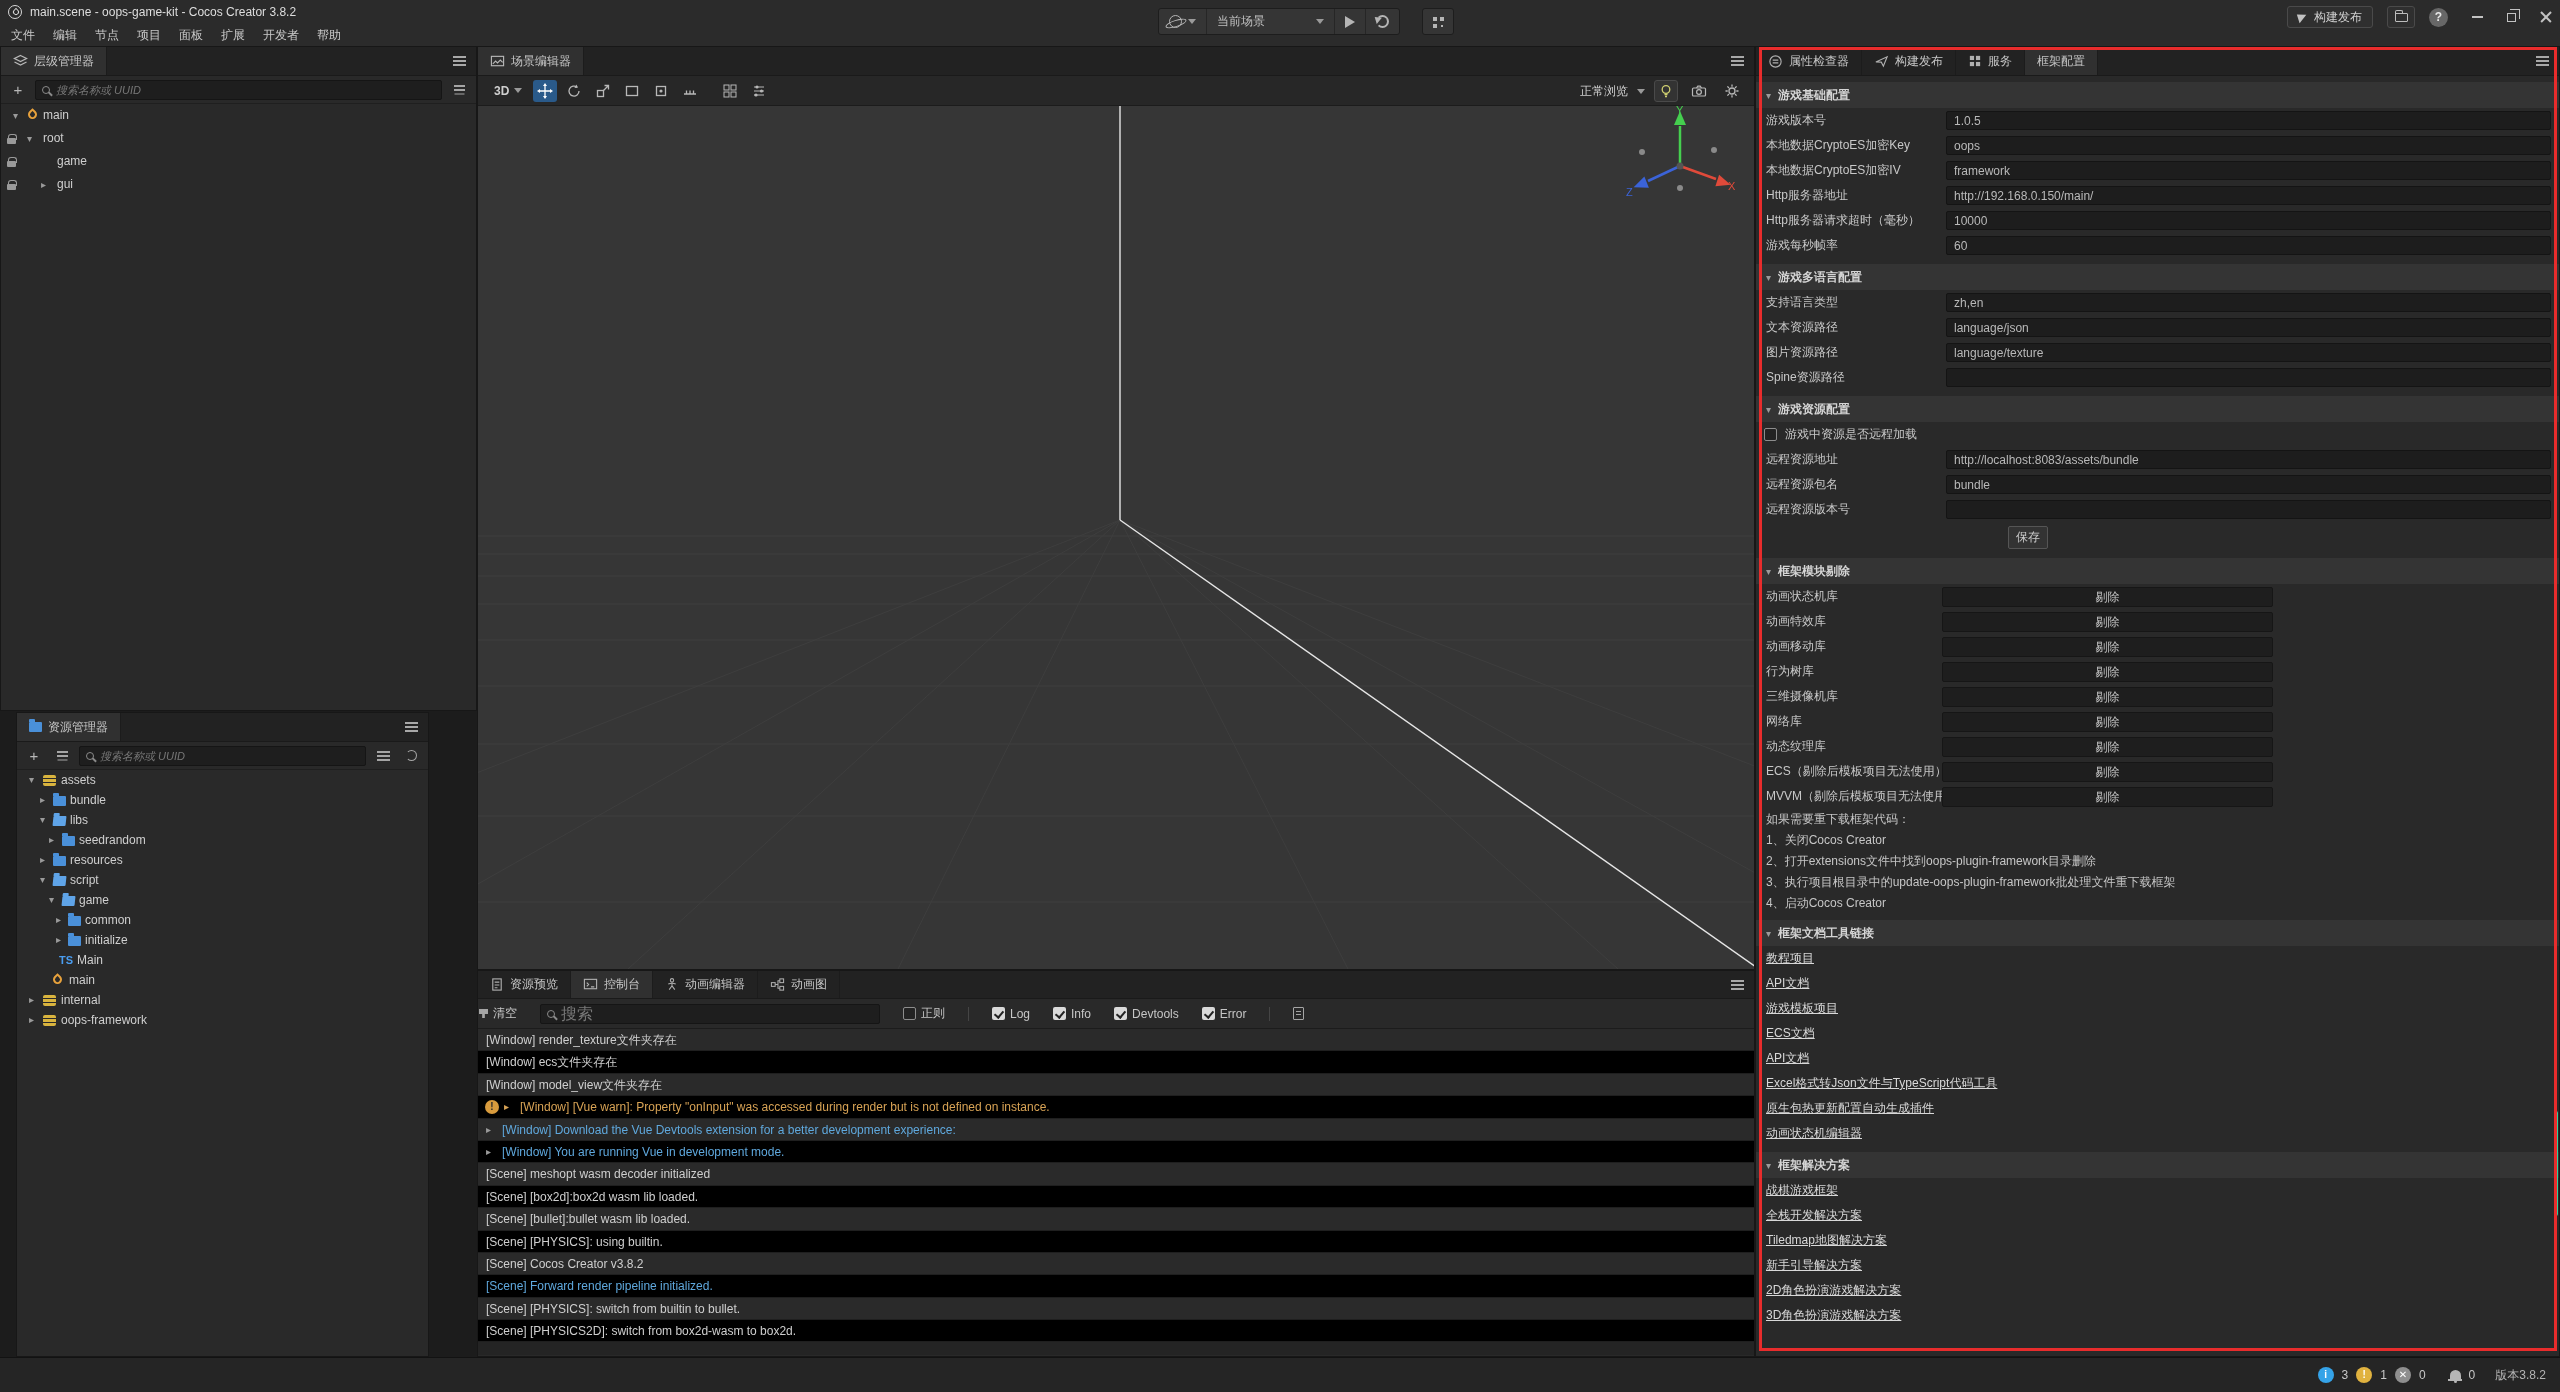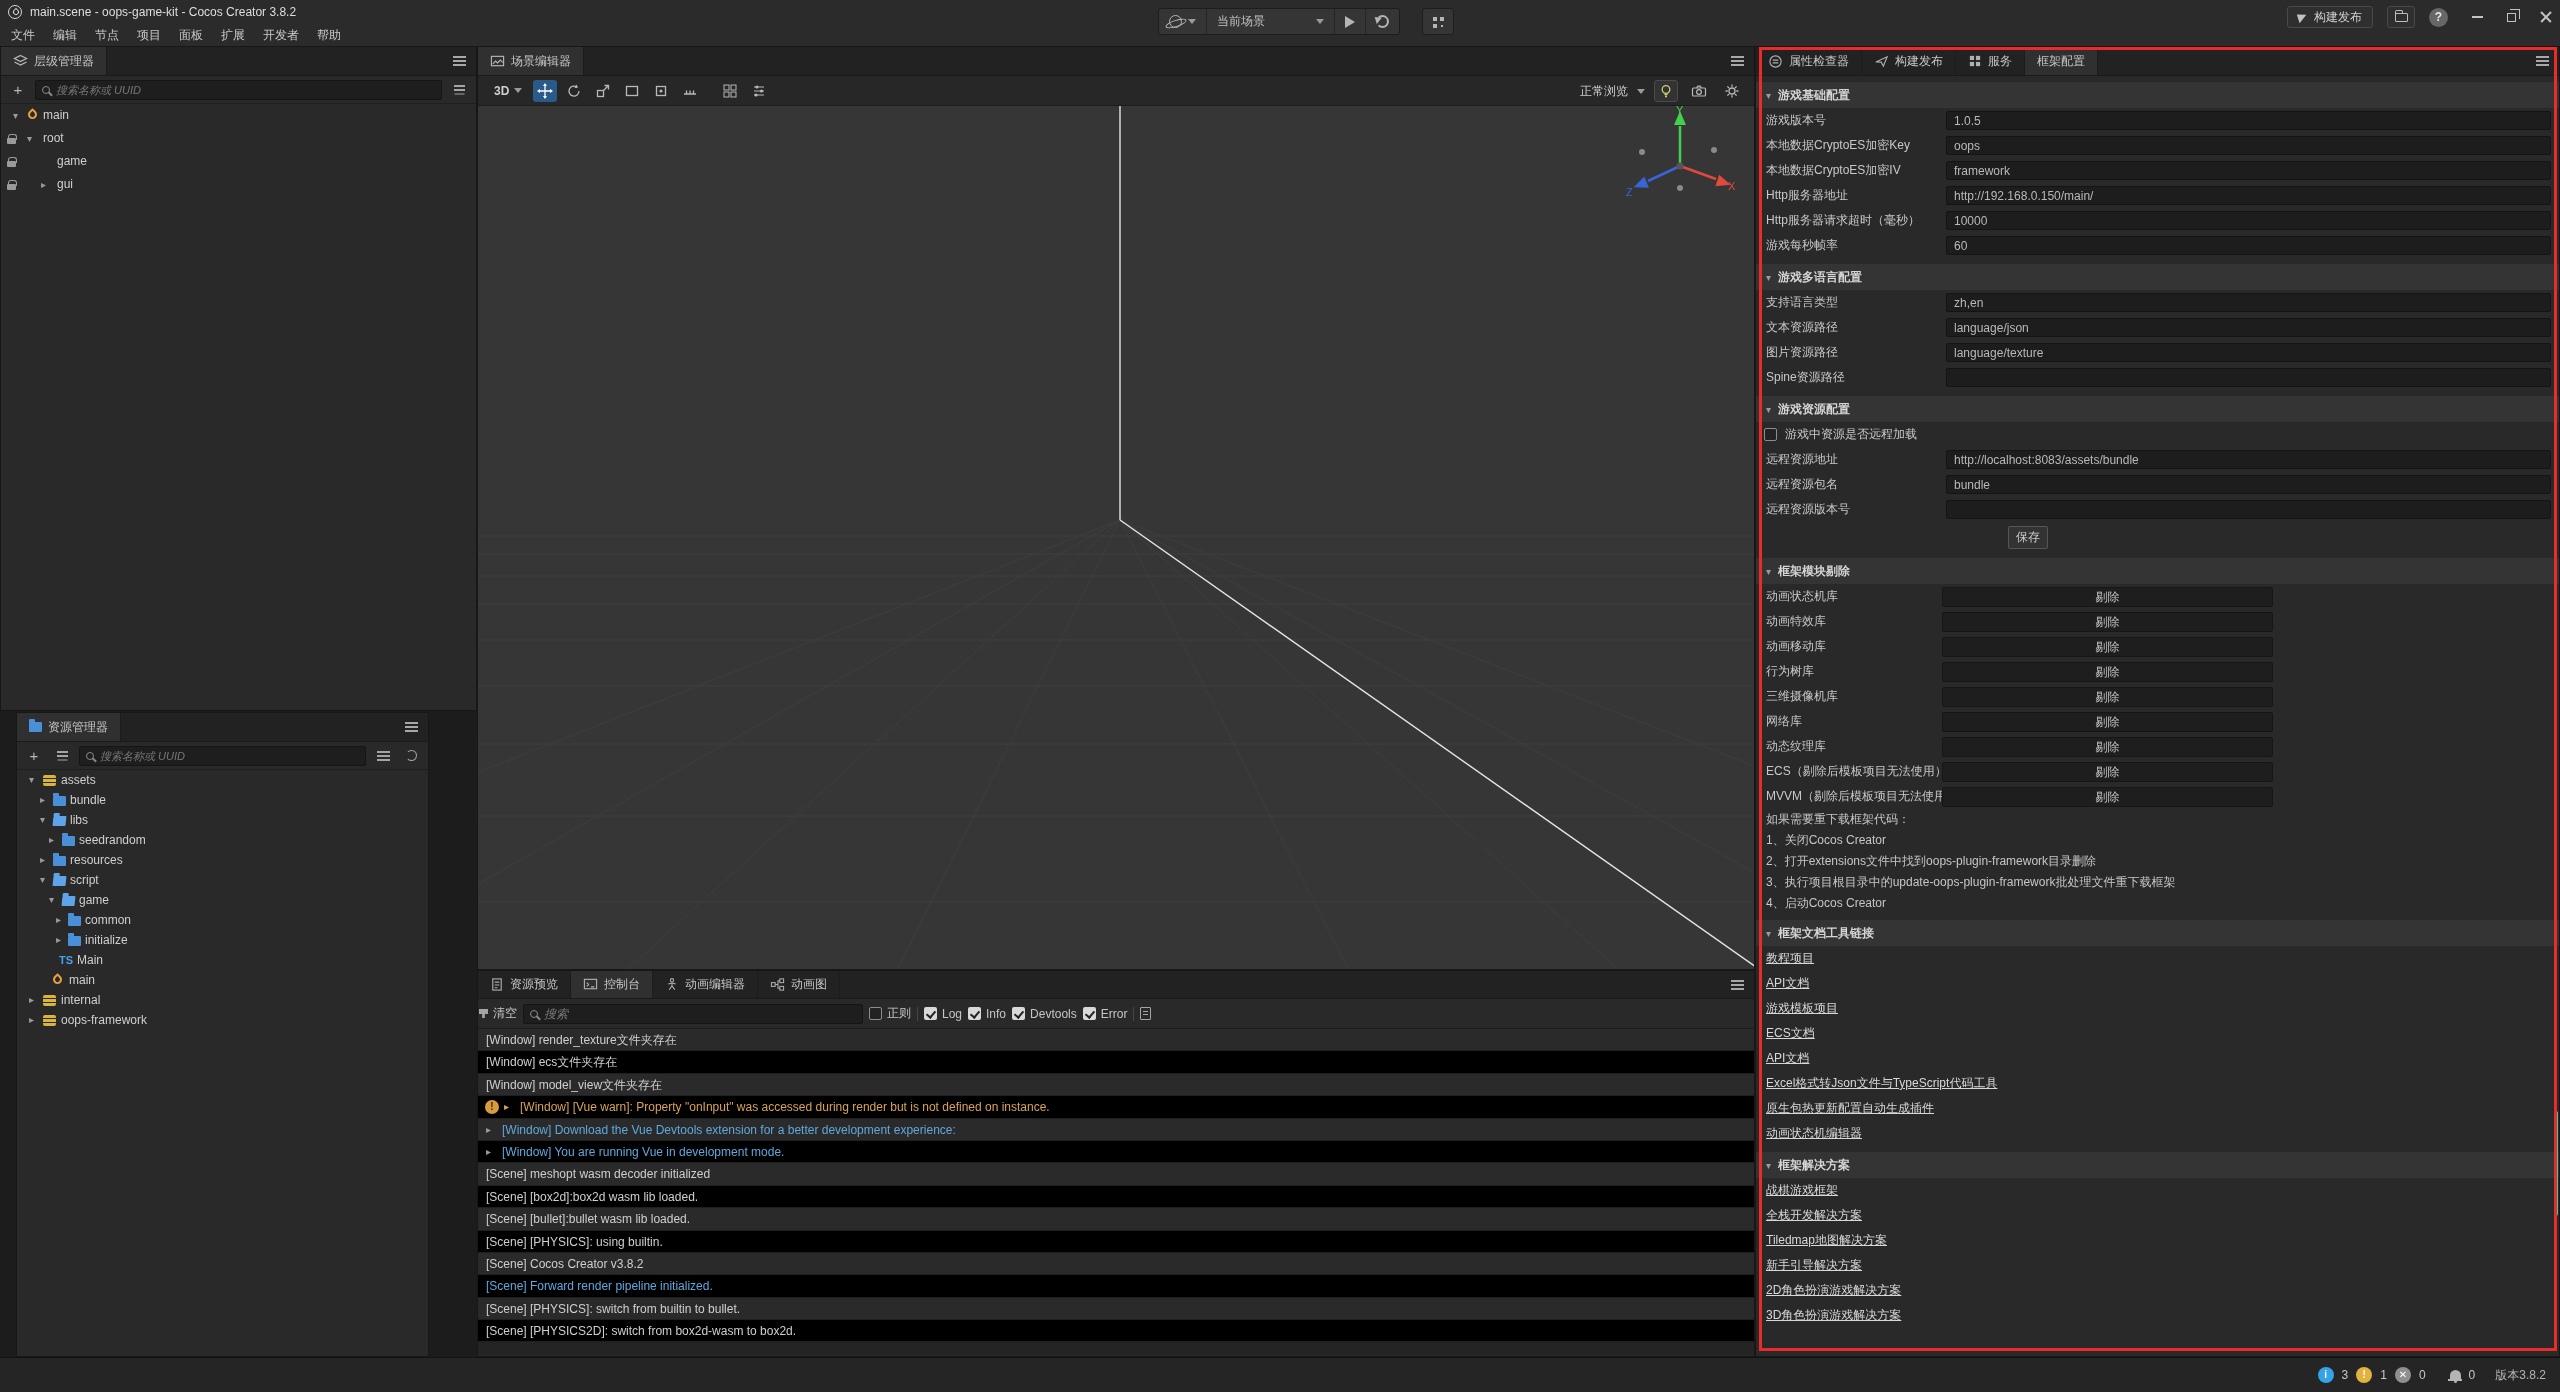--- a/index.html
+++ b/index.html
@@ -84,25 +84,25 @@
   
   .scene-toolbar{position:relative;height:30px;background:#272727;border-bottom:1px solid #1c1c1c;display:flex;align-items:center;padding:0 10px;gap:5px}
   .mode-3d{display:flex;align-items:center;gap:5px;color:#cfcfcf;padding:0 6px;font-weight:bold}
   .s-icon{display:flex;align-items:center;justify-content:center;width:24px;height:22px;border-radius:3px}
   .s-icon.active{background:#2a5a8a}
   .scene-right{position:absolute;right:10px;top:0;height:30px;display:flex;align-items:center;gap:9px;color:#cfcfcf}
   .viewport{position:relative;width:100%;height:863px;background:#363636;overflow:hidden}
   .gizmo{position:absolute;right:12px;top:0}
 
   
-  .c-toolbar{height:30px;background:#292929;border-bottom:1px solid #1c1c1c;display:flex;align-items:center;padding:0 1px;gap:6px;color:#c6c6c6}
+  .c-toolbar{height:30px;background:#292929;border-bottom:1px solid #1c1c1c;display:flex;align-items:center;padding:0 1px;gap:23px;color:#c6c6c6}
   .c-clear{display:flex;align-items:center;gap:5px}
   .icon-clear{width:9px;height:9px;background:#a5a5a5;clip-path:polygon(0 0,100% 0,100% 55%,65% 55%,65% 100%,35% 100%,35% 55%,0 55%)}
   .c-search{width:340px;height:20px;background:#1e1e1e;border:1px solid #151515;border-radius:2px;display:flex;align-items:center;padding:0 6px;gap:6px}
-  .c-search input{flex:1;background:transparent;border:none;outline:none;color:#bbb;font-style:italic;font-size:12px;font-family:inherit}
+  .c-search input{flex:1;background:transparent;border:none;outline:none;color:#bbb;font-size:16px;font-family:inherit}
   .c-search input::placeholder{color:#787878}
   .cb{width:13px;height:13px;border-radius:2px}
   .cb.un{border:1px solid #8d8d8d;background:#232323}
   .cb.ck{background:#d9d9d9;position:relative}
   .cb.ck::after{content:"";position:absolute;left:4px;top:1.5px;width:4px;height:7px;border-right:2px solid #222;border-bottom:2px solid #222;transform:rotate(40deg)}
   .c-check{display:flex;align-items:center;gap:5px}
   .c-sep{width:1px;height:14px;background:#454545}
   .icon-doc{width:11px;height:13px;border:1.5px solid #a5a5a5;border-radius:1px;position:relative}
   .icon-doc::after{content:"";position:absolute;left:1.5px;top:2.5px;width:5px;height:1.5px;background:#a5a5a5;box-shadow:0 3px #a5a5a5}
   .log-list{background:#242424;height:326px;overflow:hidden}

